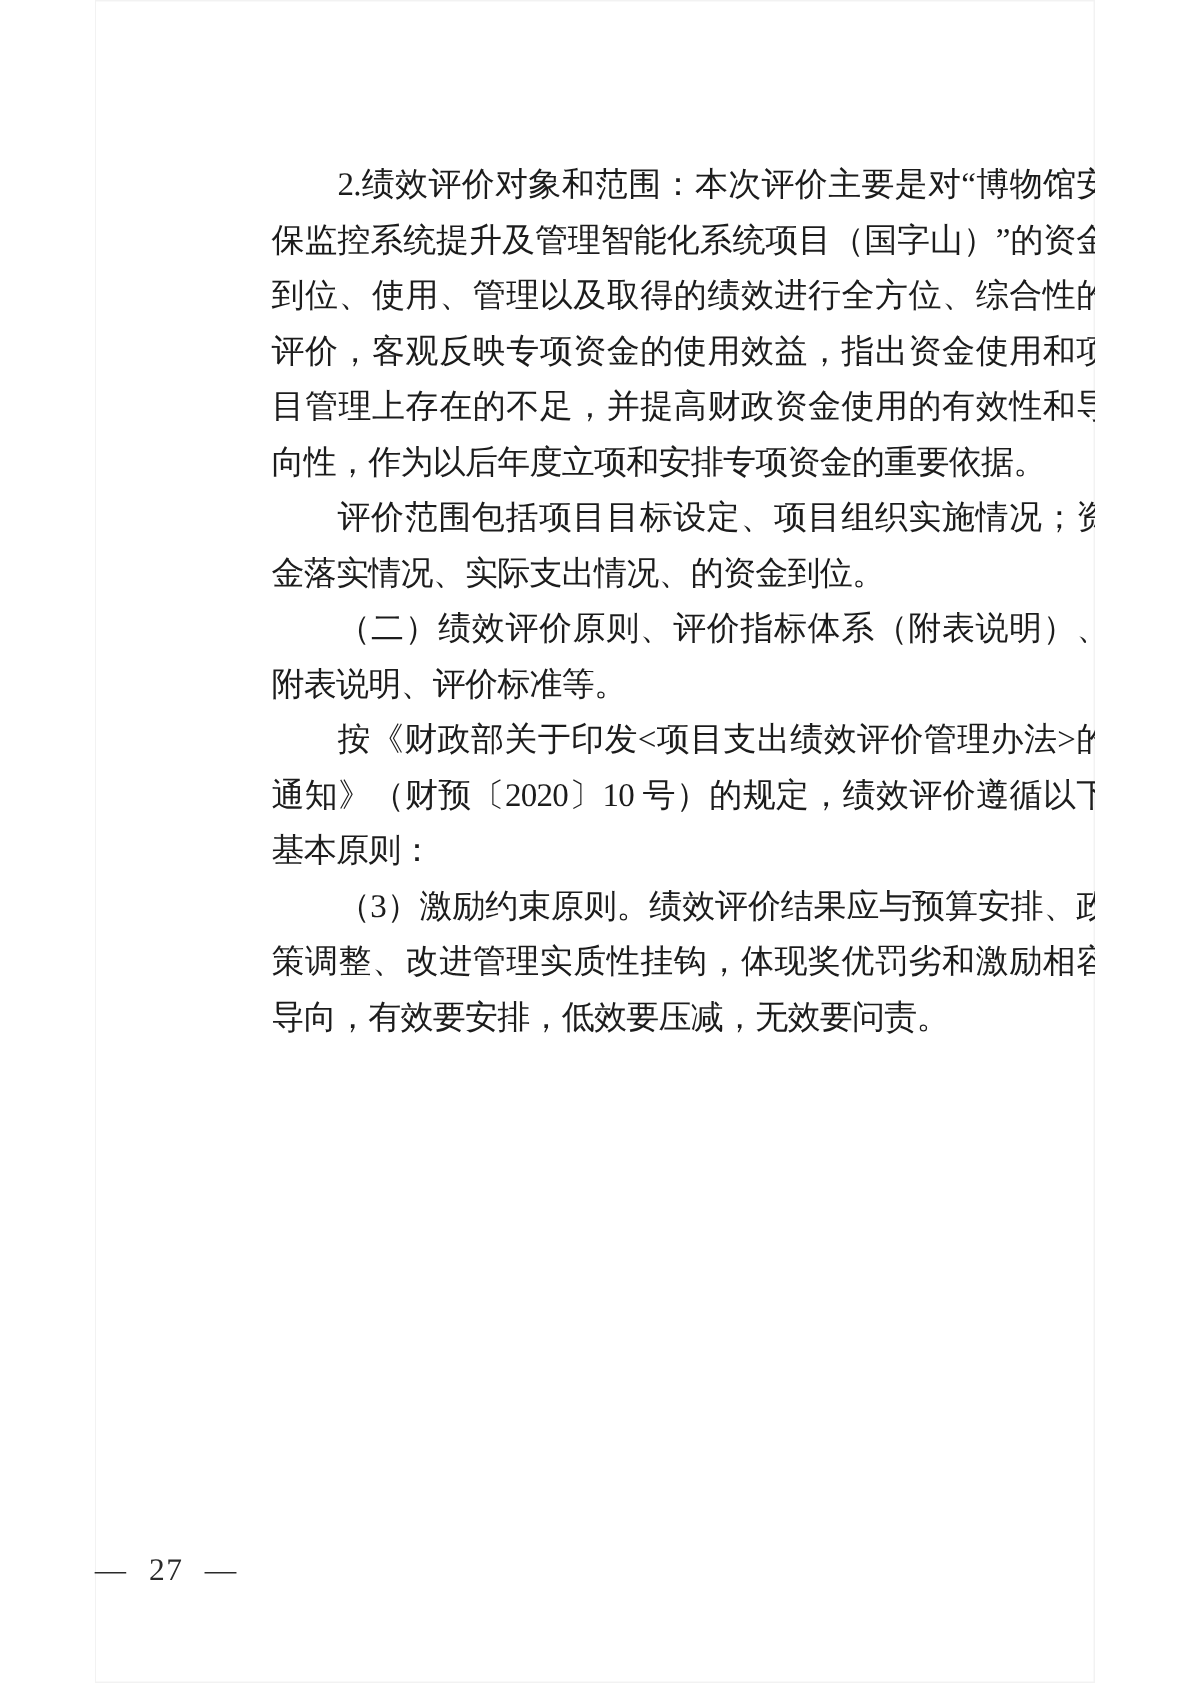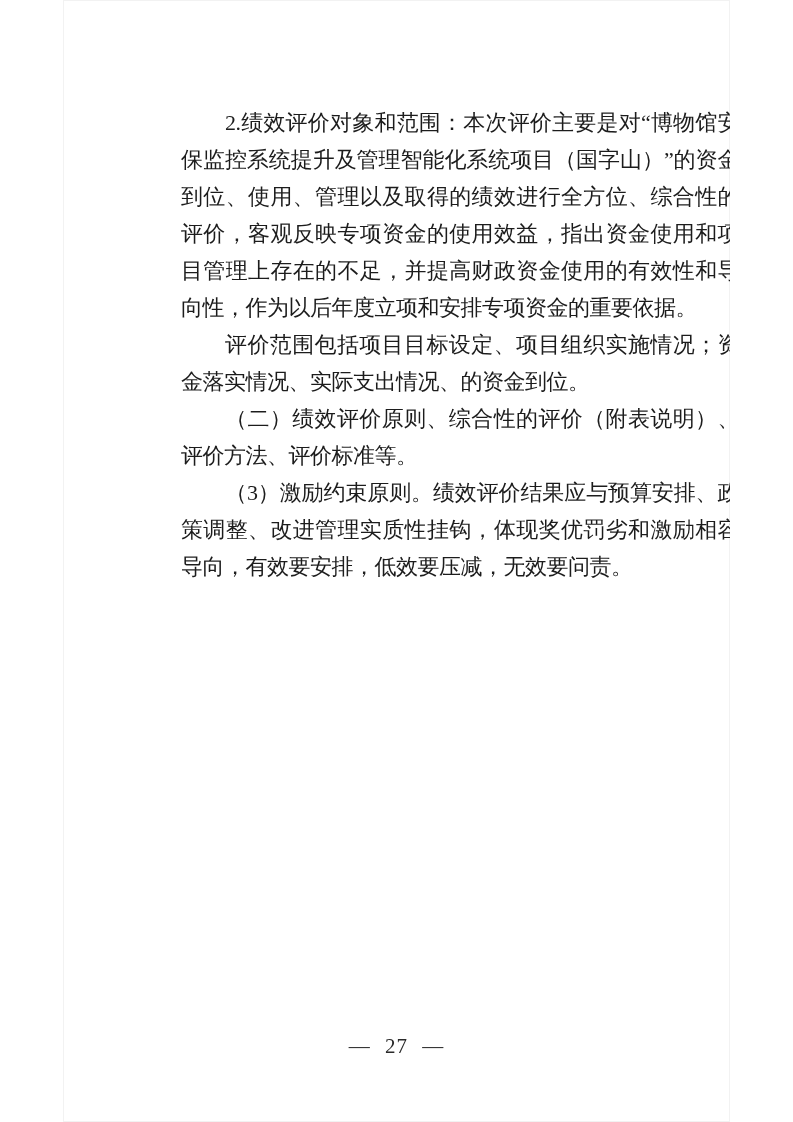--- a/index.html
+++ b/index.html
@@ -33,31 +33,31 @@
     text-align: justify;
     text-justify: inter-ideograph;
     text-indent: 2em;
     word-break: break-all;
   }
   .footer {
     position: absolute;
     top: 1034px;
     left: 0;
     right: 0;
-    text-align: center;
     font-size: 21px;
     color: #2a2a2a;
     letter-spacing: 1px;
     word-spacing: 8px;
   }
 </style>
 </head>
 <body>
 
 <div class="page">
   <div class="content">
     <p class="para">2.绩效评价对象和范围：本次评价主要是对“博物馆安保监控系统提升及管理智能化系统项目（国字山）”的资金到位、使用、管理以及取得的绩效进行全方位、综合性的评价，客观反映专项资金的使用效益，指出资金使用和项目管理上存在的不足，并提高财政资金使用的有效性和导向性，作为以后年度立项和安排专项资金的重要依据。</p>
     <p class="para">评价范围包括项目目标设定、项目组织实施情况；资金落实情况、实际支出情况、的资金到位。</p>
-    <p class="para">（二）绩效评价原则、综合性的评价（附表说明）、评价方法、评价标准等。</p>
+    <p class="para">（二）绩效评价原则、评价指标体系（附表说明）、附表说明、评价标准等。</p>
+    <p class="para">按《财政部关于印发&lt;项目支出绩效评价管理办法&gt;的通知》（财预〔2020〕10 号）的规定，绩效评价遵循以下基本原则：</p>
     <p class="para">（3）激励约束原则。绩效评价结果应与预算安排、政策调整、改进管理实质性挂钩，体现奖优罚劣和激励相容导向，有效要安排，低效要压减，无效要问责。</p>
   </div>
   <div class="footer">— 27 —</div>
 </div>
 
 </body></html>

